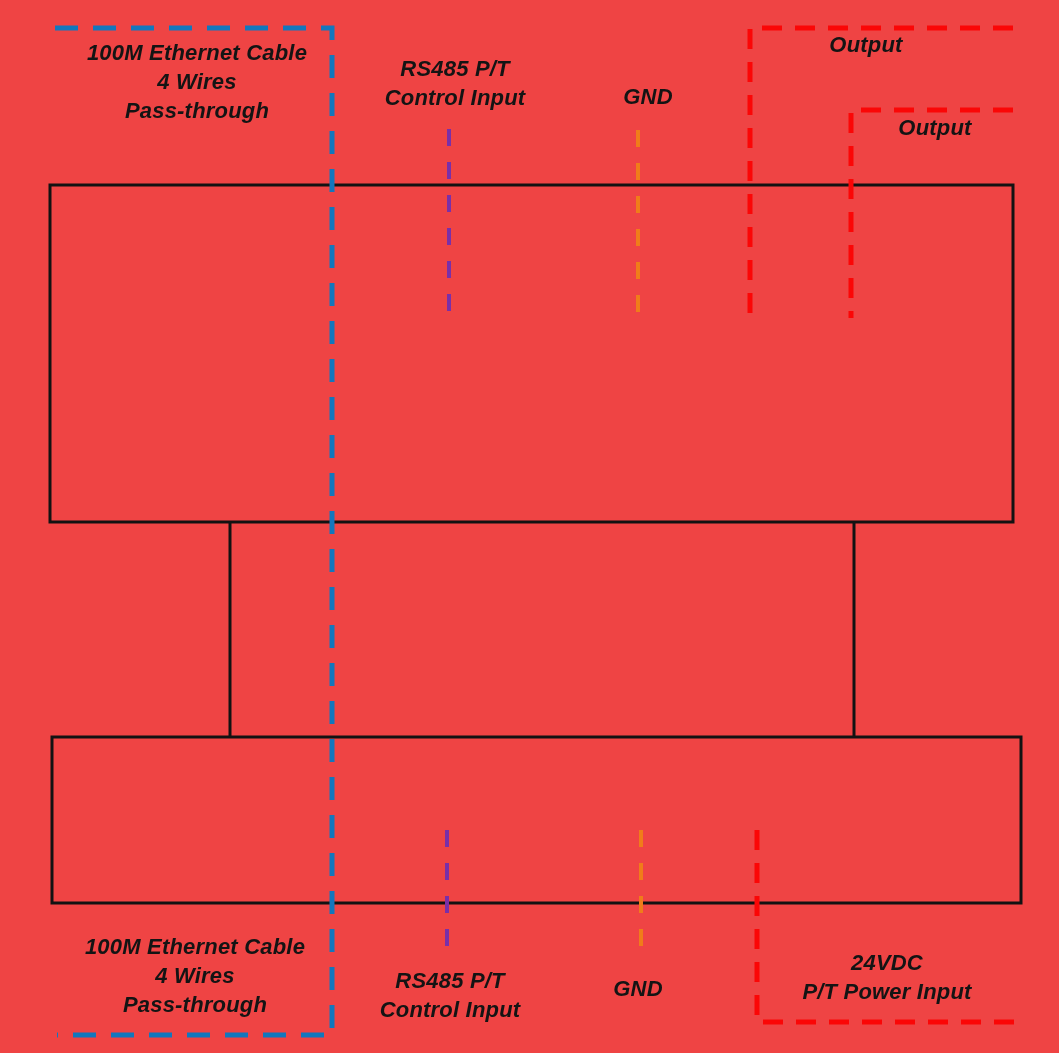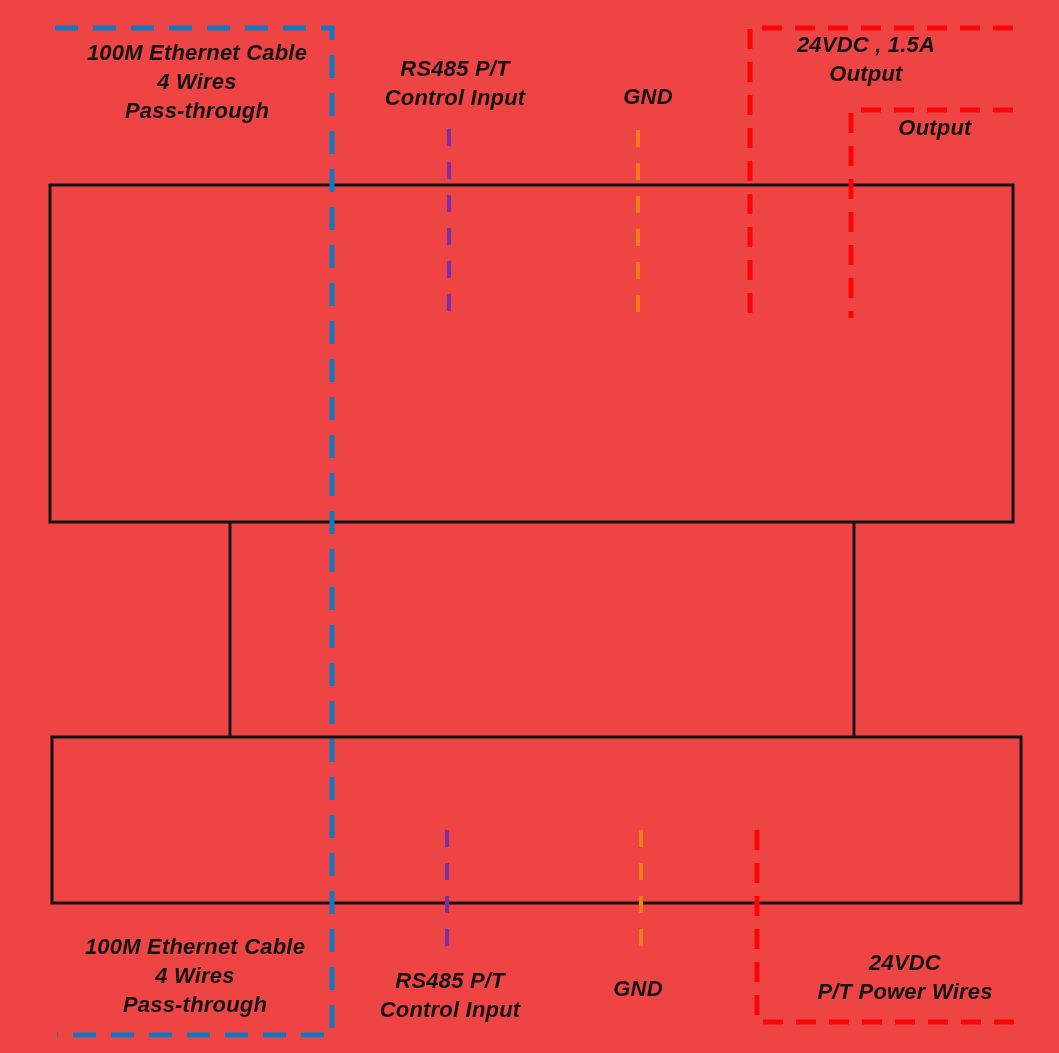--- a/index.html
+++ b/index.html
@@ -69,21 +69,20 @@
   <div class="lbl" style="left:355px; top:54px; width:200px;">
     <div>RS485 P/T</div>
     <div>Control Input</div>
   </div>
 
   <div class="lbl" style="left:598px; top:82px; width:100px;">
     <div>GND</div>
   </div>
 
   <div class="lbl" style="left:758px; top:30px; width:216px;">
-    <div>24VDC , 1.5A</div>
     <div>Output</div>
   </div>
 
   <div class="lbl" style="left:828px; top:113px; width:214px;">
     <div>Output</div>
   </div>
 
   <div class="lbl" style="left:55px; top:932px; width:280px;">
     <div>100M Ethernet Cable</div>
     <div>4 Wires</div>
@@ -92,18 +91,18 @@
 
   <div class="lbl" style="left:350px; top:966px; width:200px;">
     <div>RS485 P/T</div>
     <div>Control Input</div>
   </div>
 
   <div class="lbl" style="left:588px; top:974px; width:100px;">
     <div>GND</div>
   </div>
 
-  <div class="lbl" style="left:790px; top:948px; width:230px;">
+  <div class="lbl" style="left:772px; top:948px; width:230px;">
     <div>24VDC</div>
-    <div>P/T Power Wires</div>
+    <div>P/T Power Input</div>
   </div>
 
 </div>
 
 </body></html>

